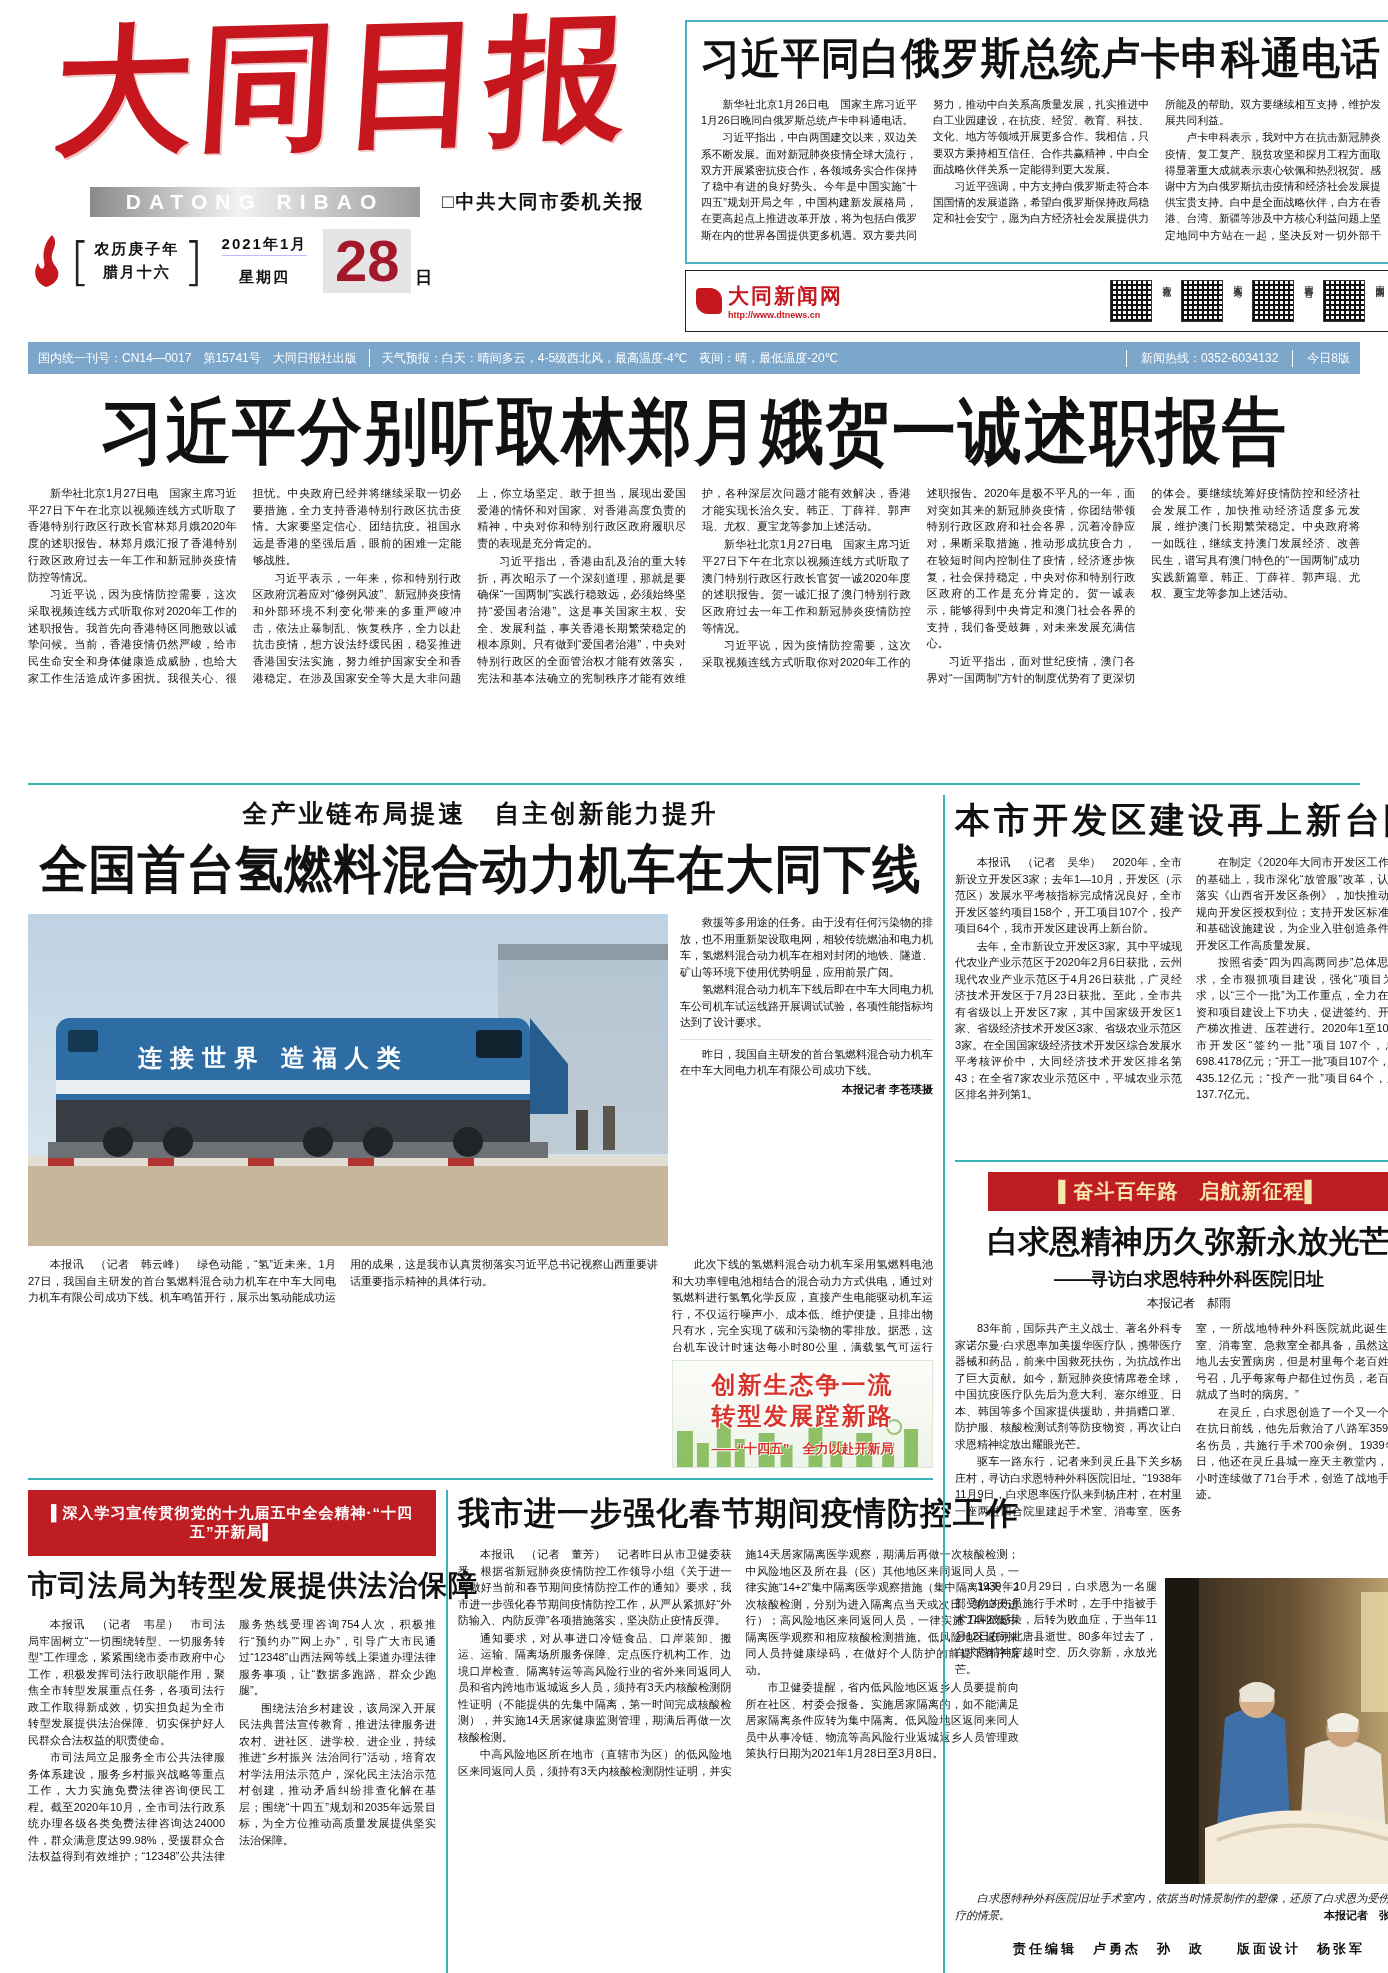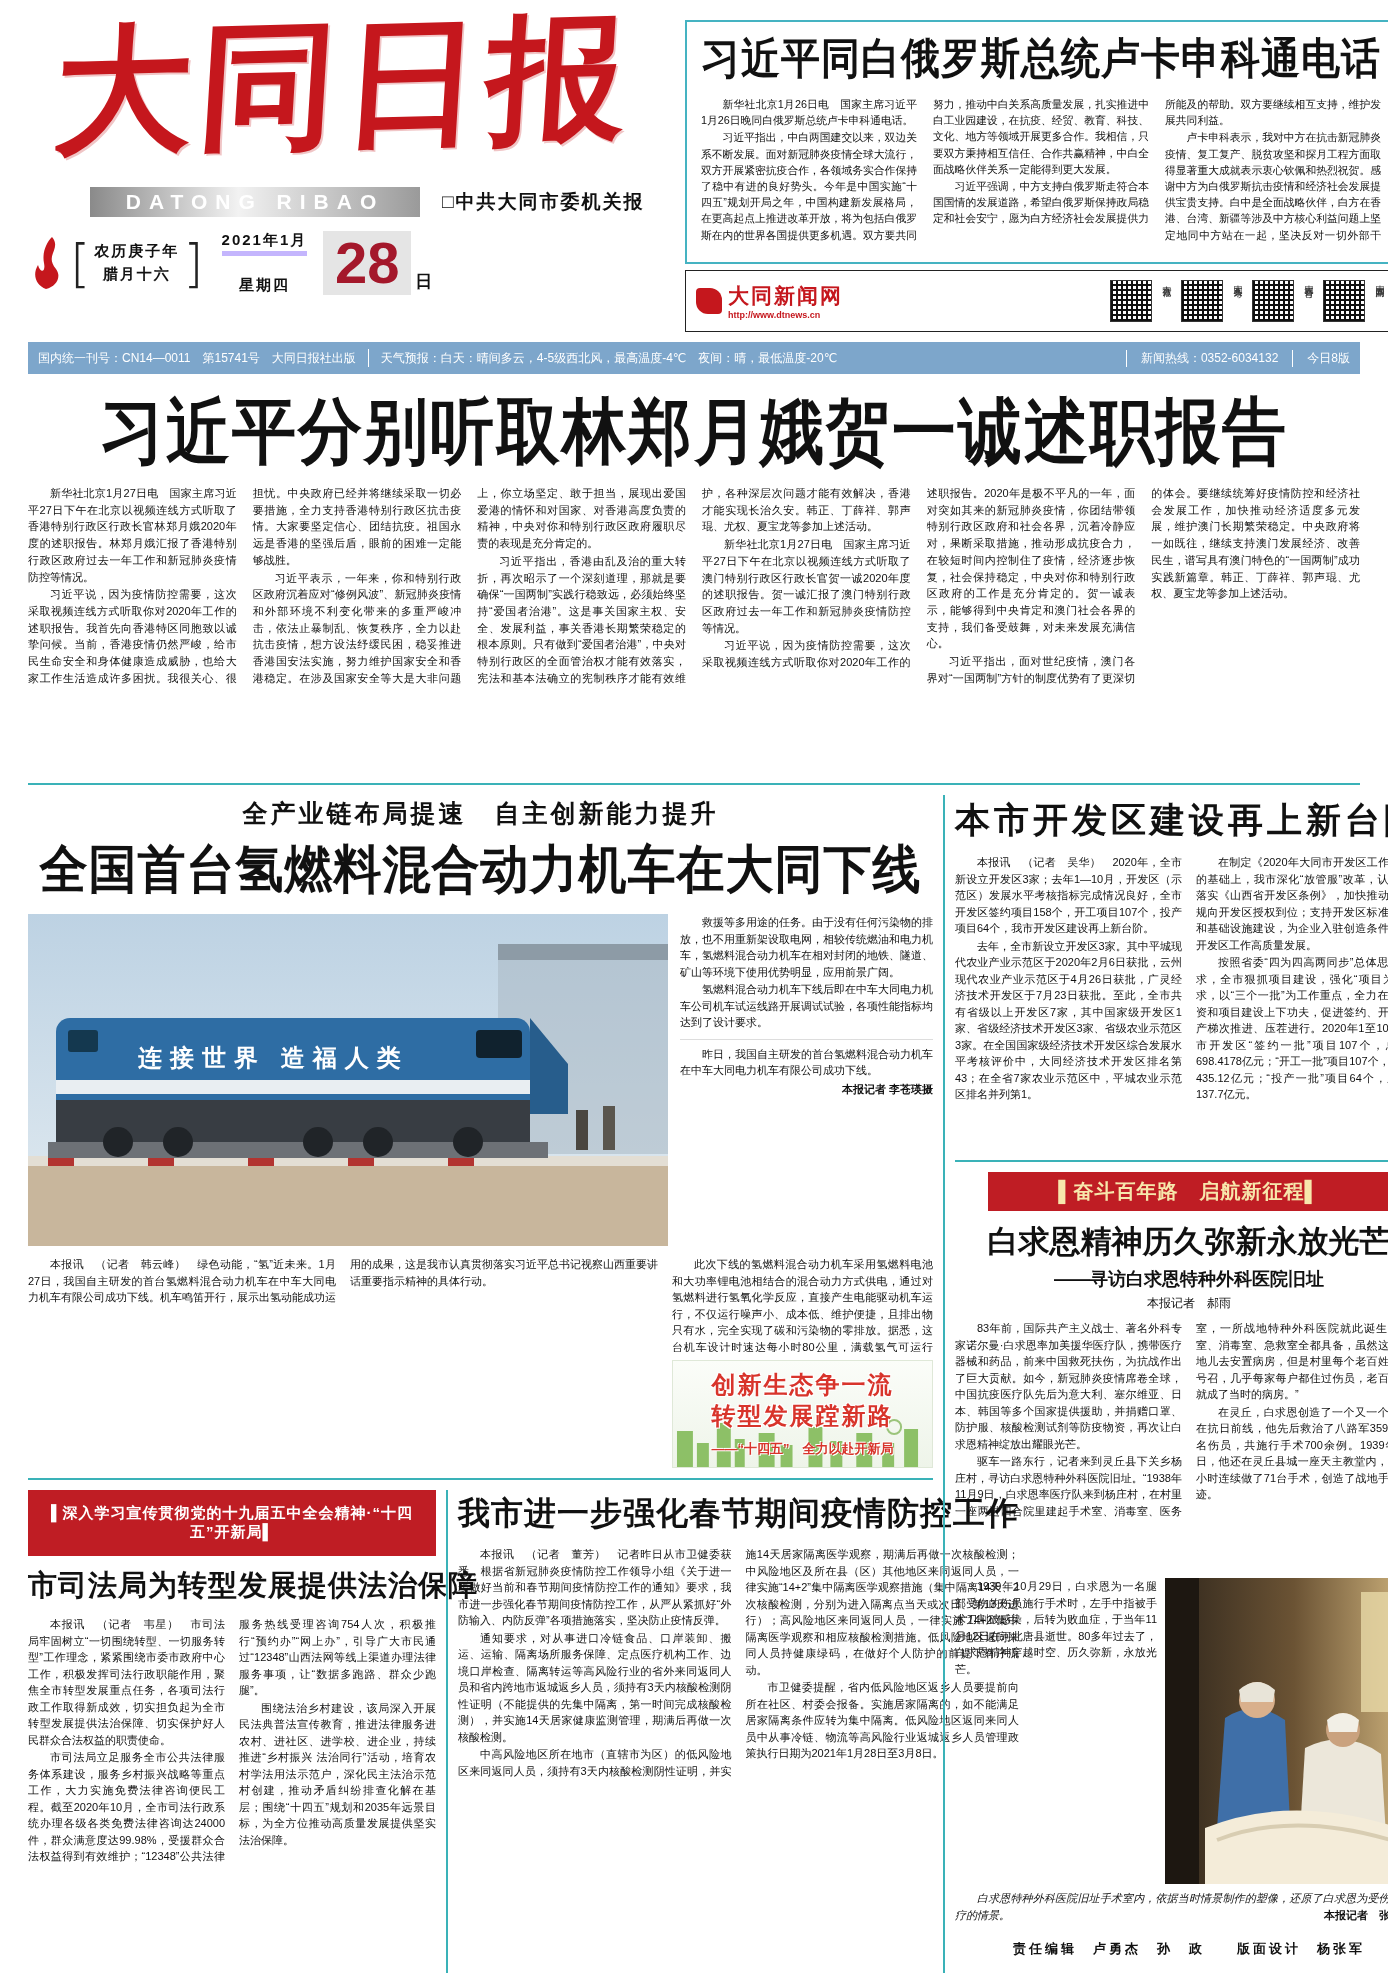--- a/index.html
+++ b/index.html
@@ -15,21 +15,21 @@
   .mast-sub { display:flex; align-items:center; margin-top:22px; }
   .pinyin-bar { width:330px; height:30px; margin-left:62px; background:linear-gradient(90deg,#8a8a8a,#f2f2f2 45%,#9a9a9a);
                 display:flex; align-items:center; justify-content:center; }
   .pinyin-bar span { color:#fff; font-weight:bold; font-size:21px; letter-spacing:8px; }
   .organ { font-size:19px; font-weight:bold; margin-left:22px; letter-spacing:2px; }
   .date-row { display:flex; align-items:center; margin-top:12px; margin-left:4px; }
   .flame { width:34px; height:56px; flex:0 0 34px; }
   .bracket { font-size:52px; font-weight:200; color:#222; line-height:1; margin:0 4px; font-family:"DejaVu Sans",sans-serif; }
   .lunar { text-align:center; font-size:15px; font-weight:bold; line-height:1.5; letter-spacing:2px; }
   .gdate { margin-left:14px; text-align:center; font-size:15px; font-weight:bold; line-height:1.5; letter-spacing:2px; }
-  .gdate .week { border-top:5px solid #c4b5fd; padding-top:18px; }
+  .gdate .week { border-top:1px solid #c4b5fd; padding-top:10px; }
   .daybox { margin-left:16px; width:88px; height:64px; background:#e5e5e5; color:#a4182b;
             font-size:58px; font-weight:bold; display:flex; align-items:center; justify-content:center; }
   .daychar { font-size:17px; font-weight:bold; align-self:flex-end; margin:0 0 4px 4px; }
 
   .head-right { flex:1; margin-left:12px; display:flex; flex-direction:column; }
   .news-box { border:2px solid #45b3c2; padding:6px 14px 8px; }
   .news-box h2 { font-size:39px; font-weight:900; text-align:center; letter-spacing:1px; margin:4px 0 10px;
                  transform:scaleY(1.1); white-space:nowrap; }
   .cols3 { columns:3; column-gap:16px; font-size:10.8px; line-height:1.5; text-align:justify; height:158px; overflow:hidden; }
   .cols3 p, .cols6 p, .cols2 p, .side-col p, .loco-right p { text-indent:2em; margin-bottom:1px; }
@@ -172,21 +172,21 @@
           <div class="qr"></div>
           <div class="qr-label">大同抖音号</div>
           <div class="qr"></div>
           <div class="qr-label">大同新闻网</div>
         </div>
       </div>
     </div>
   </div>
 
   <div class="infobar">
-    <span>国内统一刊号：CN14—0011　第15741号　大同日报社出版</span>
+    <span>国内统一刊号：CN14—0017　第15741号　大同日报社出版</span>
     <span class="sep"></span>
     <span>天气预报：白天：晴间多云，4-5级西北风，最高温度-4℃　夜间：晴，最低温度-20℃</span>
     <span class="grow"></span>
     <span class="bl">新闻热线：0352-6034132</span>
     <span class="bl">今日8版</span>
   </div>
 
   <h1 class="main-headline">习近平分别听取林郑月娥贺一诚述职报告</h1>
   <div class="cols6">
     <p>新华社北京1月27日电　国家主席习近平27日下午在北京以视频连线方式听取了香港特别行政区行政长官林郑月娥2020年度的述职报告。林郑月娥汇报了香港特别行政区政府过去一年工作和新冠肺炎疫情防控等情况。</p>

